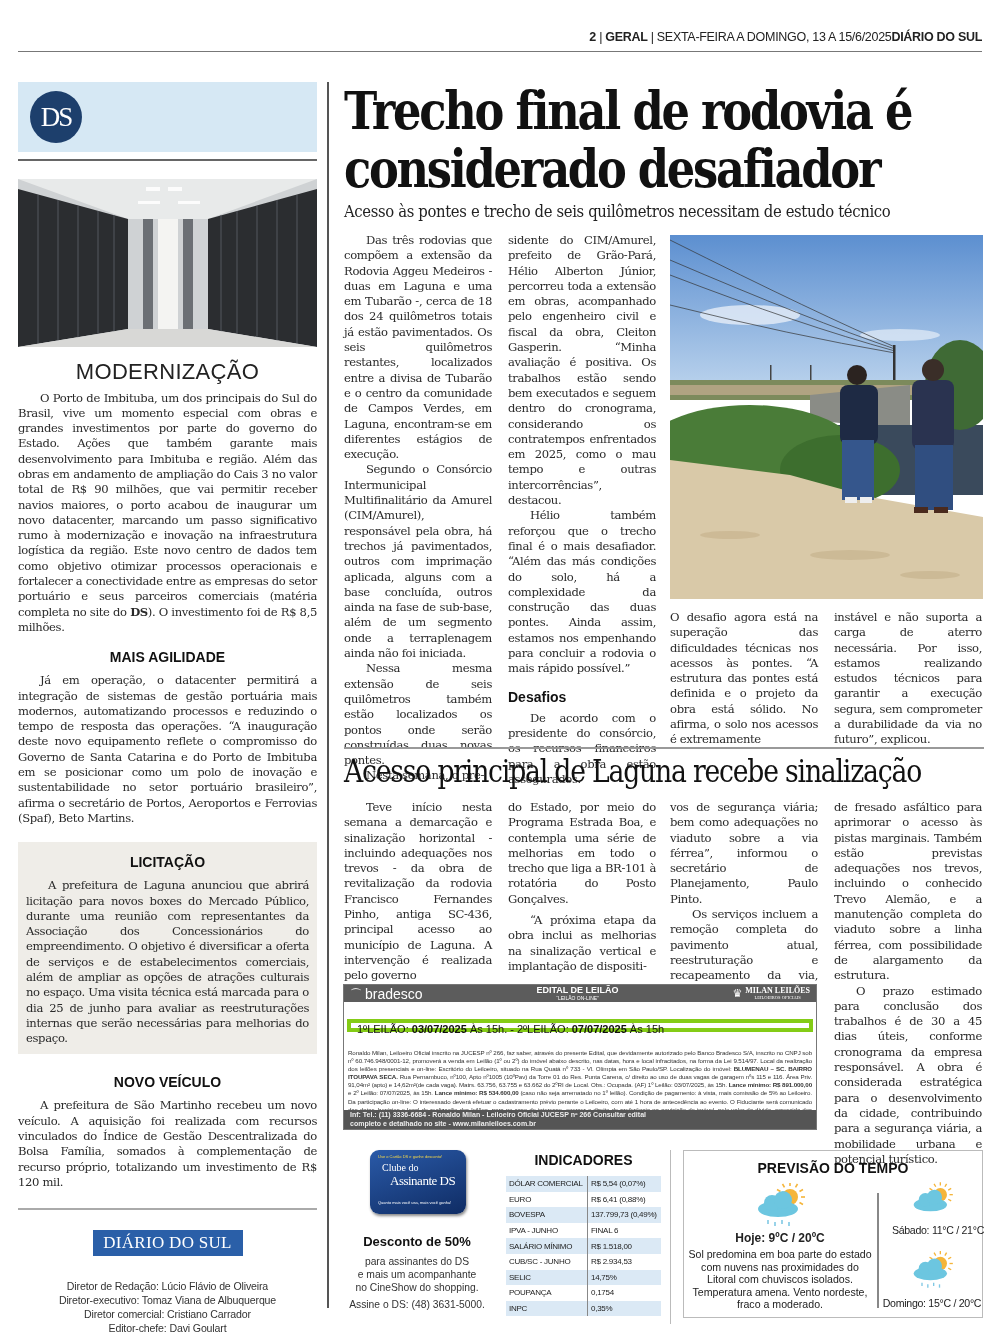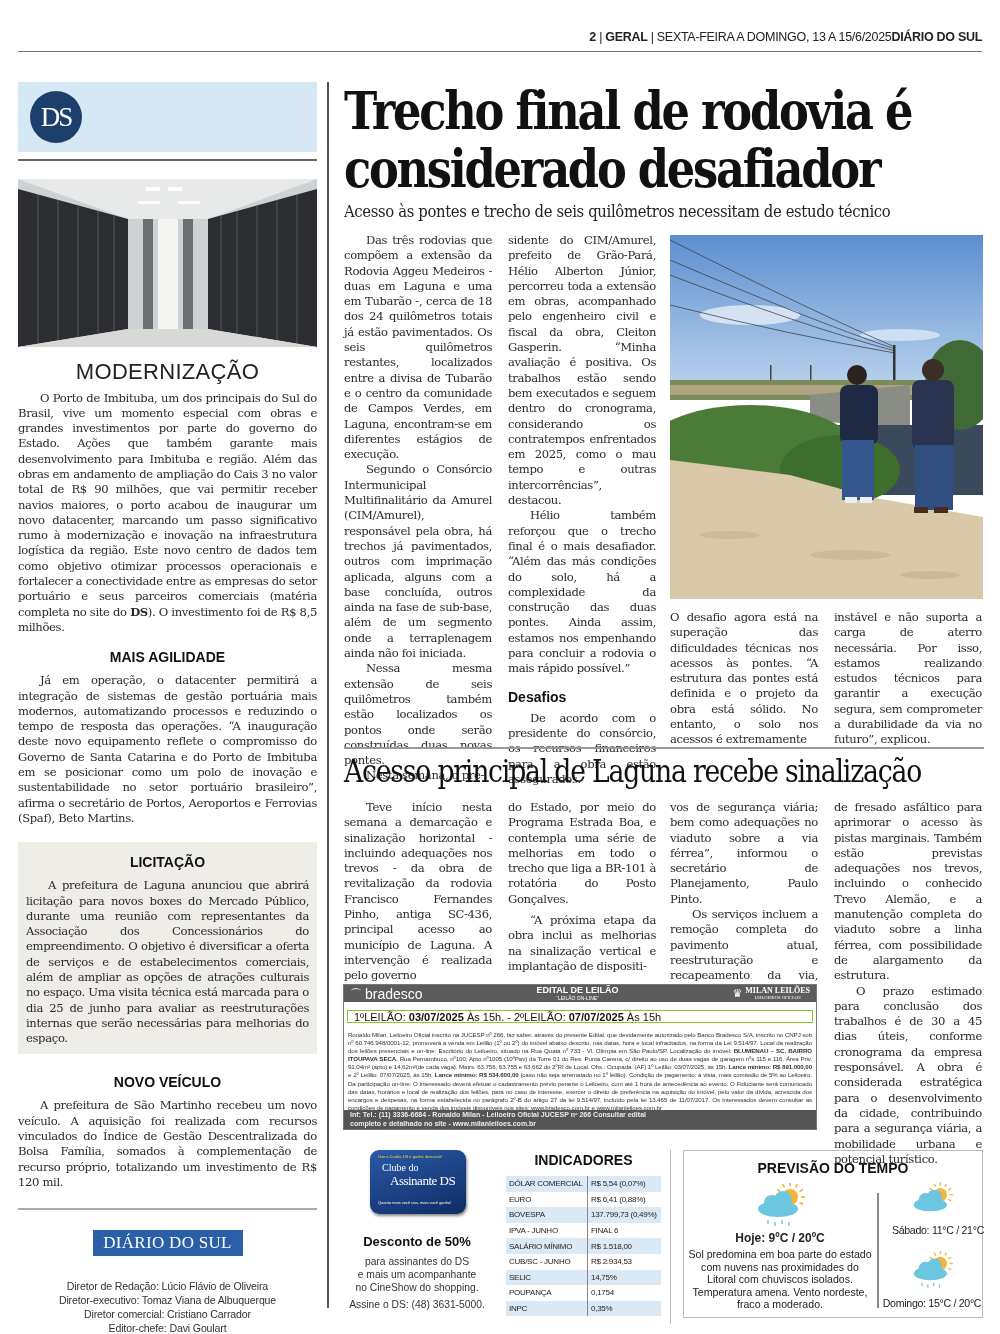--- a/index.html
+++ b/index.html
@@ -34,21 +34,21 @@
 #h1{left:344px;top:82px;width:640px;font-family:"DejaVu Serif",serif;font-weight:700;font-size:52px;line-height:58px;letter-spacing:-2.6px;color:#111;transform:scaleX(0.86);transform-origin:left top;white-space:nowrap}
 #sub1{left:344px;top:202px;font-family:"DejaVu Serif",serif;font-size:16.5px;color:#222;transform:scaleX(0.9);transform-origin:left top;white-space:nowrap;letter-spacing:-0.4px}
 .col{position:absolute}
 #photo{left:670px;top:235px;width:313px;height:364px;overflow:hidden}
 #hr2{left:344px;top:747px;width:640px;height:1.5px;background:#999}
 #h2{left:344px;top:753px;font-family:"DejaVu Serif",serif;font-size:31px;letter-spacing:-1.4px;color:#111;transform:scaleX(0.86);transform-origin:left top;white-space:nowrap}
 #desafios{font-family:"Liberation Sans",sans-serif;font-weight:700;font-size:14px;margin:12px 0 6px;color:#111}
 
 #auction{left:343px;top:984px;width:474px;height:146px;border:1.5px solid #777;background:#fff}
 #auc-head{height:17px;background:#5c5c5c;display:flex;align-items:center;justify-content:space-between;padding:0 6px;color:#fff}
-#auc-dates{border:1px solid #84cc16;margin:8px 3px;height:13px;font-family:"Liberation Sans",sans-serif;font-size:11px;line-height:13px;padding-left:6px;color:#111}
+#auc-dates{border:4px solid #84cc16;margin:17px 3px;height:13px;font-family:"Liberation Sans",sans-serif;font-size:11px;line-height:13px;padding-left:6px;color:#111}
 #auc-body{font-family:"Liberation Sans",sans-serif;font-size:6.2px;line-height:8.1px;text-align:justify;padding:0 4px;color:#333;letter-spacing:-0.1px}
 #auc-foot{position:absolute;left:0;right:0;bottom:0;height:19px;background:#555;color:#eee;font-family:"Liberation Sans",sans-serif;font-size:7px;font-weight:700;line-height:8.5px;padding:1px 6px}
 
 #clube{left:342px;top:1150px;width:150px}
 #card{margin-left:28px;width:96px;height:64px;border-radius:9px;background:linear-gradient(160deg,#2a5aa8,#0f2c64);box-shadow:1px 2px 3px #888;color:#fff;position:relative;font-family:"Liberation Serif",serif}
 #indicadores{left:506px;top:1152px;width:155px}
 #ind-title{font-family:"Liberation Sans",sans-serif;font-weight:700;font-size:14px;text-align:center;color:#111;margin-bottom:8px}
 #indtable{width:155px;border-collapse:collapse;font-family:"Liberation Sans Narrow","Liberation Sans",sans-serif;font-size:8px;color:#222}
 #indtable td{height:15.6px;padding:0 3px;letter-spacing:-0.25px}
 #indtable tr:nth-child(odd) td{background:#dbe9f5}
@@ -199,21 +199,21 @@
       <rect x="190" y="262" width="12" height="6" fill="#eee"></rect>
     <rect x="242" y="145" width="42" height="70" rx="8" fill="#2a3350"></rect>
     <circle cx="263" cy="135" r="11" fill="#3a2e28"></circle>
     <rect x="245" y="210" width="38" height="65" fill="#304e80"></rect>
     <rect x="244" y="272" width="14" height="6" fill="#4a2a1e"></rect>
       <rect x="264" y="272" width="14" height="6" fill="#4a2a1e"></rect>
   </svg>
 </div>
 
 <div class="col" style="left:670px;top:610px;width:148px">
-  <p class="body">O desafio agora está na superação das dificuldades técnicas nos acessos às pontes. “A estrutura das pontes está definida e o projeto da obra está sólido. No entanto, o solo nos acessos é extremamente</p>
+  <p class="body">O desafio agora está na superação das dificuldades técnicas nos acessos às pontes. “A estrutura das pontes está definida e o projeto da obra está sólido. No afirma, o solo nos acessos é extremamente</p>
 </div>
 <div class="col" style="left:834px;top:610px;width:148px">
   <p class="body">instável e não suporta a carga de aterro necessária. Por isso, estamos realizando estudos técnicos para garantir a execução segura, sem comprometer a durabilidade da via no futuro”, explicou.</p>
 </div>
 
 <div id="hr2" class="abs"></div>
 <div id="h2" class="abs">Acesso principal de Laguna recebe sinalização</div>
 
 <div class="col" style="left:344px;top:800px;width:148px">
   <p class="body ind">Teve início nesta semana a demarcação e sinalização horizontal - incluindo adequações nos trevos - da obra de revitalização da rodovia Francisco Fernandes Pinho, antiga SC-436, principal acesso ao município de Laguna. A intervenção é realizada pelo governo</p>

